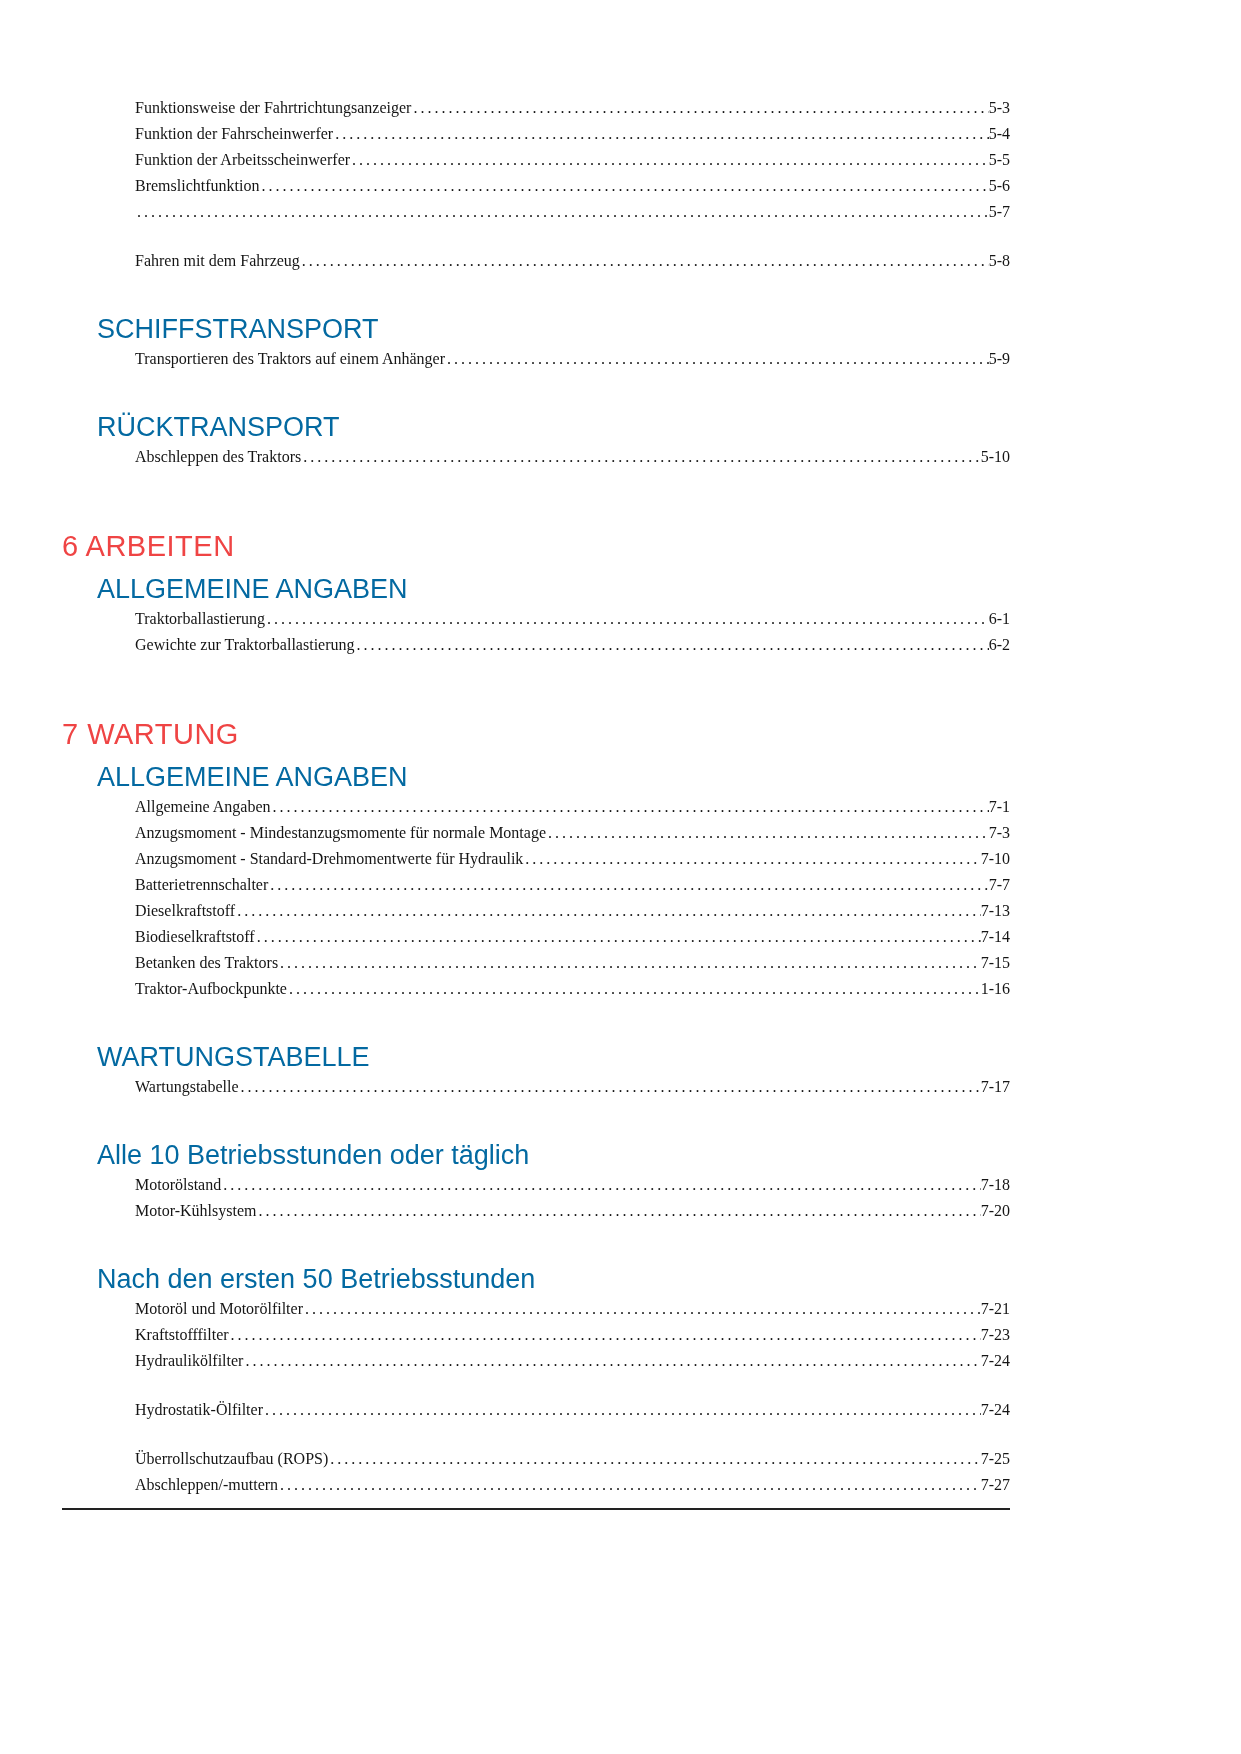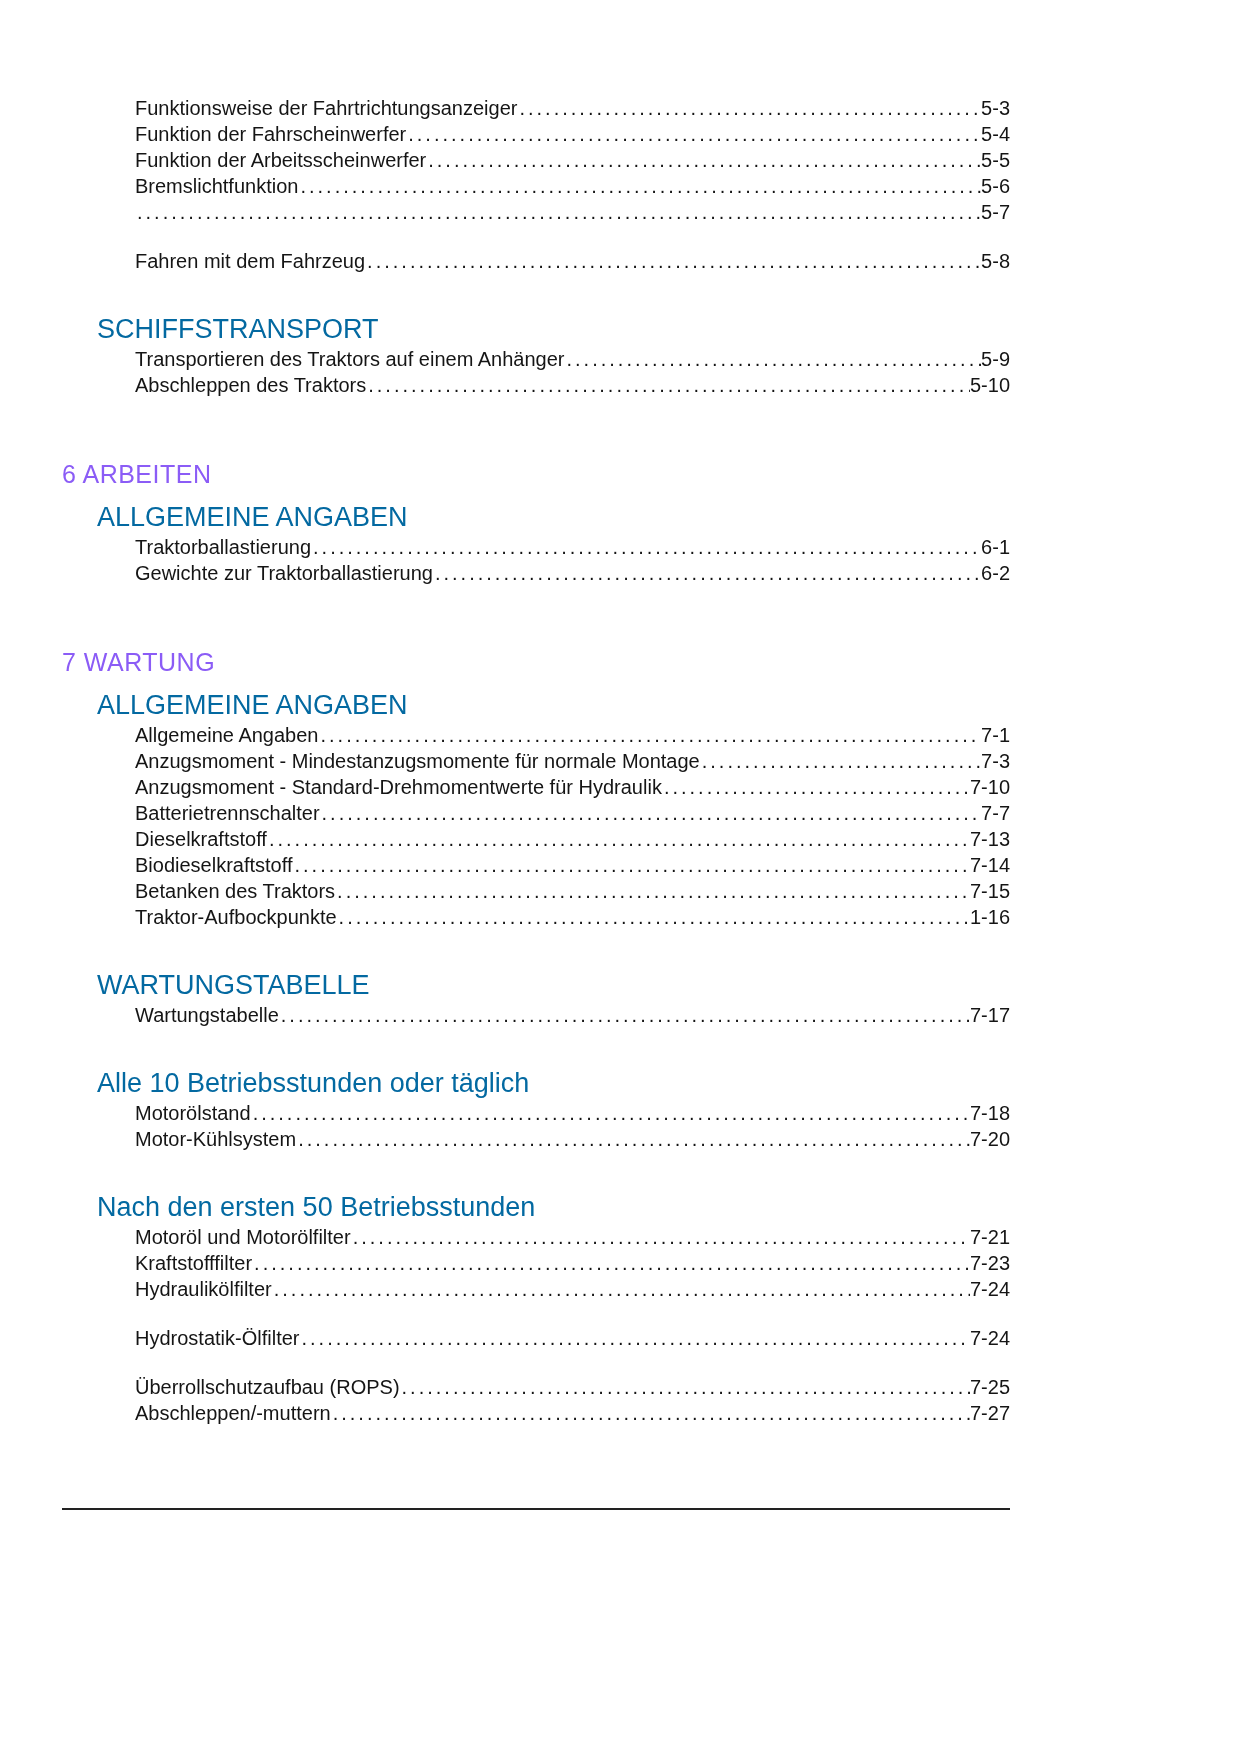--- a/index.html
+++ b/index.html
@@ -12,39 +12,40 @@
     position: relative;
     overflow: hidden;
   }
   .page {
     position: absolute;
     inset: 0;
     padding: 95px 231px 0 62px;
     box-sizing: border-box;
   }
   .chapter-heading {
-    font-size: 25px;
+    font-size: 29px;
     line-height: 36px;
     margin: 58px 0 0 0;
     letter-spacing: 0.5px;
-    color: #8b5cf6;
+    color: #ef4444;
   }
   .section-heading {
     font-size: 27px;
     line-height: 34px;
     margin: 38px 0 0 35px;
     color: #0369a1;
   }
   .chapter-heading + .section-heading { margin-top: 8px; }
   .entries { margin-left: 73px; }
   .toc-row {
     display: flex;
     align-items: baseline;
-    font-size: 20px;
+    font-size: 16px;
     line-height: 26px;
+    font-family: Liberation Serif, serif;
   }
   .toc-row.gap { margin-top: 23px; }
   .toc-title { white-space: nowrap; flex: 0 0 auto; }
   .toc-dots {
     flex: 1 1 auto;
     overflow: hidden;
     white-space: nowrap;
     letter-spacing: 3px;
     padding: 0 4px 0 2px;
   }
@@ -94,20 +95,21 @@
         </div>
       </div>
       <div class="section-heading">SCHIFFSTRANSPORT</div>
       <div class="entries">
         <div class="toc-row">
           <span class="toc-title">Transportieren des Traktors auf einem Anhänger</span>
           <span class="toc-dots">....................................................................................................................................................................................................................................................................</span>
           <span class="toc-page">5-9</span>
         </div>
       </div>
+      <div class="section-heading">RÜCKTRANSPORT</div>
       <div class="entries">
         <div class="toc-row">
           <span class="toc-title">Abschleppen des Traktors</span>
           <span class="toc-dots">....................................................................................................................................................................................................................................................................</span>
           <span class="toc-page">5-10</span>
         </div>
       </div>
       <div class="chapter-heading">6 ARBEITEN</div>
       <div class="section-heading">ALLGEMEINE ANGABEN</div>
       <div class="entries">

